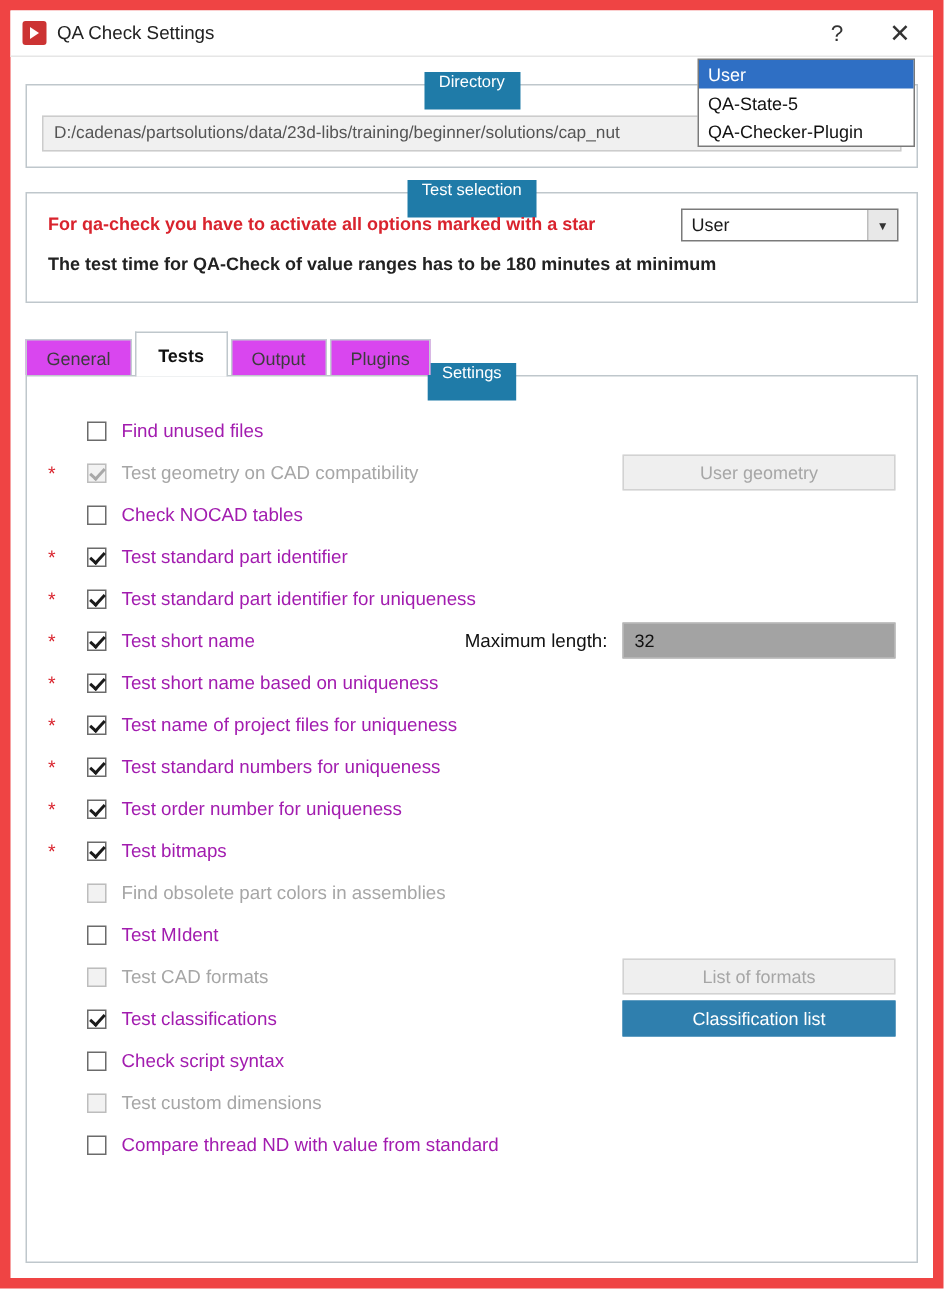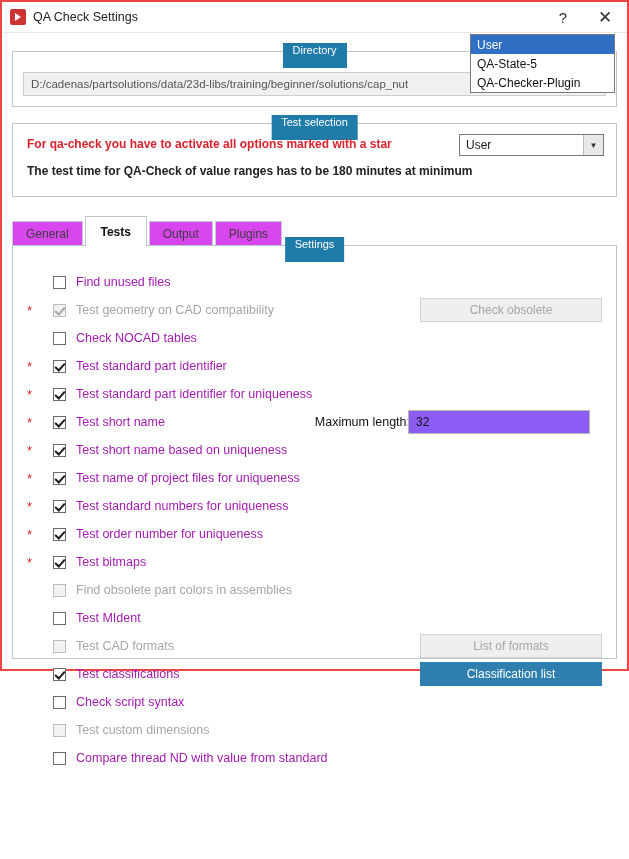--- a/index.html
+++ b/index.html
@@ -12,23 +12,23 @@
     height: 859px;
     font-family: "Liberation Sans", sans-serif;
     font-size: 12px;
     color: #1a1a1a;
     overflow: hidden;
     position: relative;
   }
   #window {
     position: absolute;
     left: 0; top: 0;
-    width: 629px; height: 671px;
-    background: #ffffff;
-    border: 2px solid #ef4444;
+    width: 629px; height: 859px;
+    background: #ffffff;
+    border: 7px solid #ef4444;
     box-sizing: border-box;
     display: flex;
     flex-direction: column;
   }
   
   .titlebar {
     height: 30px;
     min-height: 30px;
     display: flex;
     align-items: center;
@@ -291,25 +291,25 @@
   }
   .maxlen-label {
     position: absolute;
     right: 192px;
     font-size: 12.5px;
     color: #111111;
     white-space: nowrap;
   }
   .maxlen-input {
     position: absolute;
-    right: 12px;
+    right: 0;
     width: 182px;
     height: 24px;
     border: 1px solid #b5b5b5;
-    background: #8b5cf6;
+    background: #a3a3a3;
     font-size: 12px;
     color: #111;
     display: flex;
     align-items: center;
     padding-left: 7px;
     box-sizing: border-box;
   }
   
   .footer {
     height: 54px;
@@ -388,21 +388,21 @@
         <span class="gap"></span>
         <span class="cb"></span>
         <span class="opt-label">Find unused files</span>
       </div>
 
       <div class="opt-row">
         <span class="star">*</span>
         <span class="gap"></span>
         <span class="cb checked disabled"></span>
         <span class="opt-label disabled">Test geometry on CAD compatibility</span>
-        <span class="side-btn disabled">Check obsolete</span>
+        <span class="side-btn disabled">User geometry</span>
       </div>
 
       <div class="opt-row">
         <span class="star empty">*</span>
         <span class="gap"></span>
         <span class="cb"></span>
         <span class="opt-label">Check NOCAD tables</span>
       </div>
 
       <div class="opt-row">

